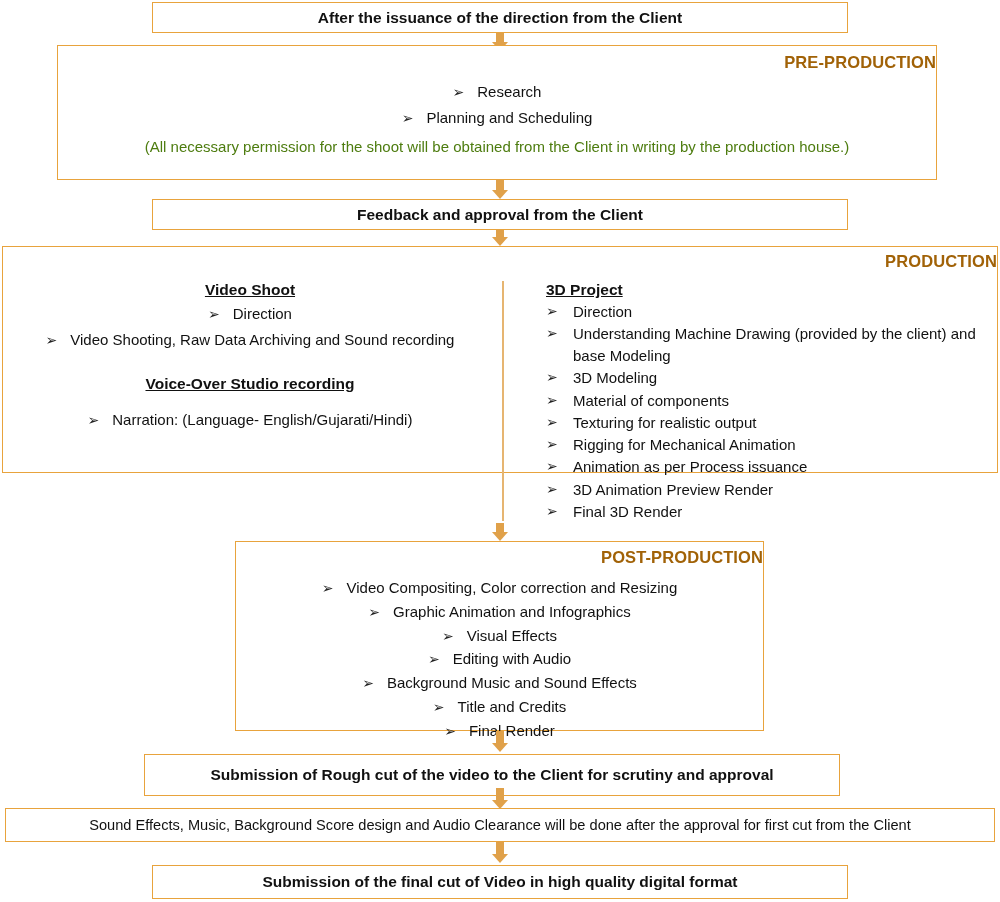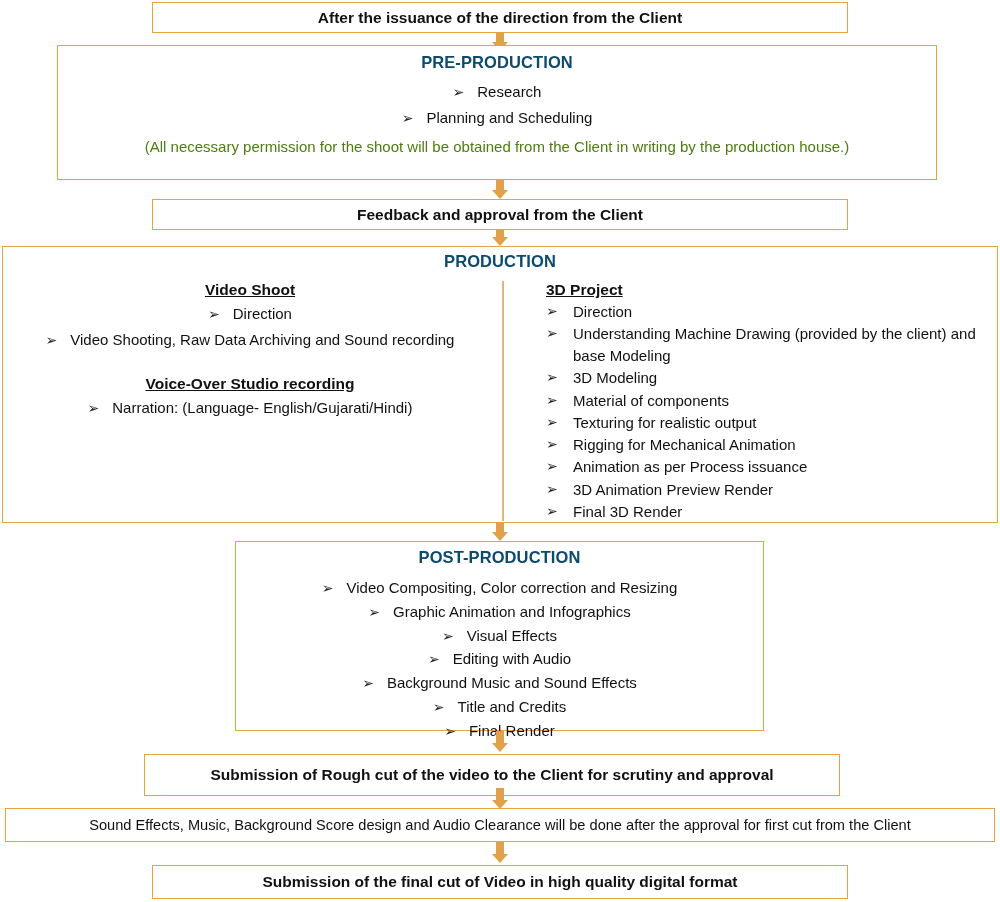--- a/index.html
+++ b/index.html
@@ -27,25 +27,25 @@
     position: absolute;
     box-sizing: border-box;
     border: 1.6px solid #e8a33d;
     background: #ffffff;
     display: flex;
     flex-direction: column;
     justify-content: center;
   }
 
   .box-title {
-    text-align: center;
+    text-align: right;
     font-weight: bold;
     font-size: 16.5px;
     letter-spacing: 0.1px;
-    color: #0c4a6e;
+    color: #a16207;
   }
 
   .single-line {
     text-align: center;
     font-weight: bold;
     font-size: 15.5px;
     color: #111111;
     white-space: nowrap;
   }
 
@@ -183,40 +183,40 @@
   </div>
 
   <div class="arrow" style="left:496px; top:180px; height:10px;"></div>
 
   <div class="box" style="left:152px; top:199px; width:696px; height:31px;">
     <div class="single-line">Feedback and approval from the Client</div>
   </div>
 
   <div class="arrow" style="left:496px; top:230px; height:7px;"></div>
 
-  <div class="box" style="left:2px; top:246px; width:996px; height:277px; justify-content:flex-start; padding-top:5px;">
+  <div class="box" style="left:2px; top:246px; width:996px; height:227px; justify-content:flex-start; padding-top:5px;">
     <div class="box-title">PRODUCTION</div>
 
     <div class="prod-divider"></div>
 
     <div class="prod-cols">
 
       <div class="prod-col-left">
         <div class="sub-head center">Video Shoot</div>
         <ul class="bullet-list centered-list" style="margin-top:4px;">
           <li>
             <span class="bul">➢</span><span>Direction</span>
           </li>
           <li style="margin-top:4px;">
             <span class="bul">➢</span><span>Video Shooting, Raw Data Archiving and Sound recording</span>
           </li>
         </ul>
 
         <div class="sub-head center" style="margin-top:24px;">Voice-Over Studio recording</div>
-        <ul class="bullet-list centered-list" style="margin-top:4px;">
+        <ul class="bullet-list centered-list" style="margin-top:16px;">
           <li>
             <span class="bul">➢</span><span>Narration: (Language- English/Gujarati/Hindi)</span>
           </li>
         </ul>
       </div>
 
       <div class="prod-col-right">
         <div class="sub-head left">3D Project</div>
         <ul class="bullet-list hang-list" style="margin-top:2px;">
           <li>

